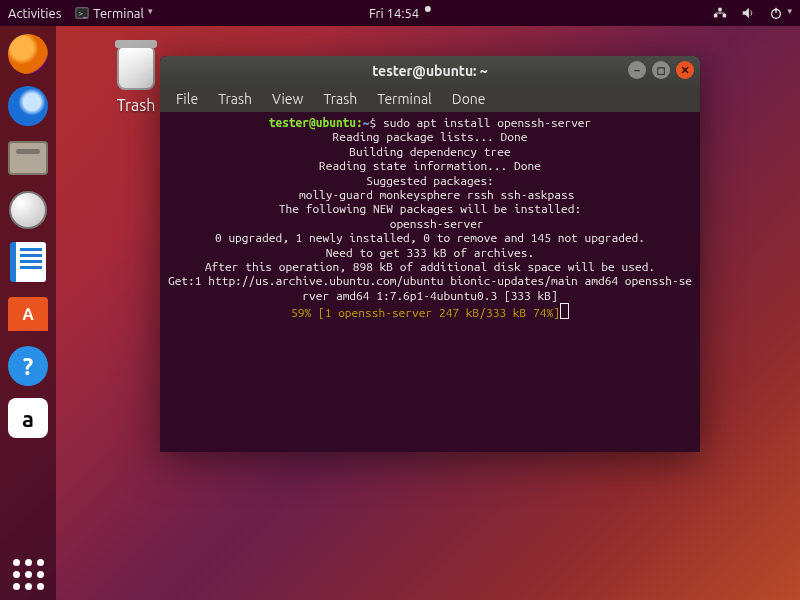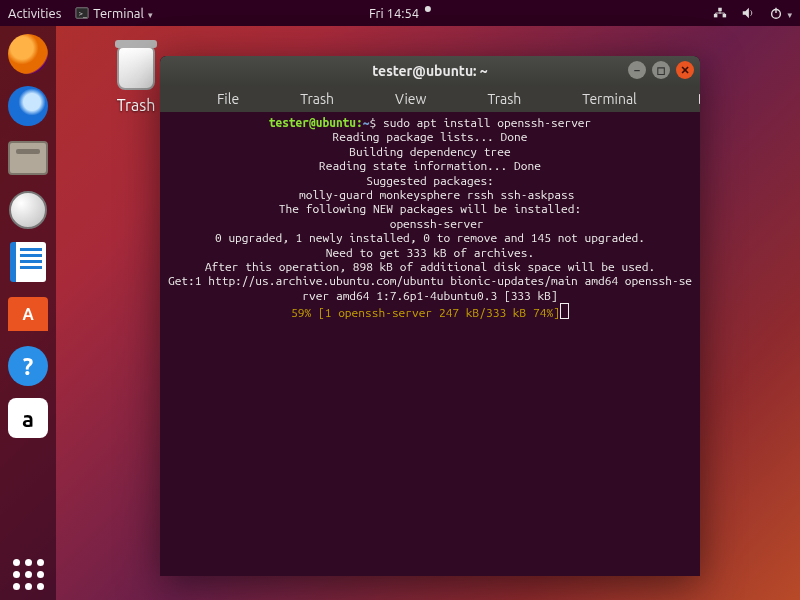--- a/index.html
+++ b/index.html
@@ -14,21 +14,21 @@
 
   
   .topbar {
     position: absolute; top: 0; left: 0; right: 0; height: 26px;
     background: #2c001e;
     display: flex; align-items: center;
     font-size: 13px; color: #e6e6e6;
     padding: 0 8px;
   }
   .topbar .spacer { flex: 1; }
-  .topbar .item { margin-right: 14px; cursor: default; display:flex; align-items:flex-end; gap:4px;}
+  .topbar .item { margin-right: 14px; cursor: default; display:flex; align-items:flex-start; gap:4px;}
   .topbar .item:last-child{margin-right:0;}
   .topbar .clock { position:absolute; left:50%; transform:translateX(-50%); display:flex; align-items:flex-start; gap:6px;}
   .dropdown-arrow { font-size:9px; opacity:.8;}
 
   .tb-icon{width:14px;height:14px;display:inline-flex;align-items:center;justify-content:center;}
 
   
   .dock {
     position: absolute; left: 0; top: 26px; bottom: 0; width: 56px;
     background: rgba(30,0,20,0.55);
@@ -60,33 +60,33 @@
   .ic-amz{width:40px;height:40px;border-radius:8px;background:#fff;color:#000;display:flex;align-items:center;justify-content:center;font-size:22px;font-weight:bold;}
 
   
   .desktop-icon{position:absolute; width:72px; text-align:center; font-size:16px; color:#fff; text-shadow:0 1px 2px rgba(0,0,0,.6);}
   .desktop-icon .glyph{width:48px;height:48px;margin:0 auto 2px;}
   .trash-glyph{background:linear-gradient(#fff,#ddd);border-radius:6px 6px 8px 8px;border:2px solid #9a9a9a;position:relative;width:38px;height:44px;margin:auto;}
   .trash-glyph::before{content:"";position:absolute;left:-4px;right:-4px;top:-8px;height:8px;background:#b0b0b0;border-radius:3px;}
 
   
   .win {
-    position:absolute; left:160px; top:56px; width:540px; height:520px;
+    position:absolute; left:160px; top:56px; width:540px; height:396px;
     background:#300a24; border-radius:6px 6px 0 0;
     box-shadow:0 8px 40px rgba(0,0,0,.5);
     display:flex; flex-direction:column; overflow:hidden;
   }
   .titlebar{height:30px;background:linear-gradient(#4a4a46,#3b3b37);display:flex;align-items:center;justify-content:center;position:relative;color:#eaeaea;font-size:14px;font-weight:bold;border-radius:6px 6px 0 0;}
   .win-controls{position:absolute;right:6px;top:5px;display:flex;gap:6px;}
   .win-btn{width:18px;height:18px;border-radius:50%;display:flex;align-items:center;justify-content:center;font-size:11px;color:#333;}
   .win-min{background:#8a8a84;}
   .win-max{background:#8a8a84;}
   .win-close{background:#e95420;color:#3a0b00;}
   .menubar{height:26px;background:#3c3b37;display:flex;align-items:center;gap:4px;padding:0 8px;color:#ddd;font-size:14px;}
-  .menubar span{padding:2px 8px;border-radius:3px;margin-left:41px;}
+  .menubar span{padding:2px 8px;border-radius:3px;}
   .term-body{flex:1;padding:4px 6px;font-family:"Ubuntu Mono","DejaVu Sans Mono",monospace;font-size:12px;line-height:1.2;color:#eeeeec;white-space:pre-wrap;word-break:break-all;overflow:hidden;text-align:center;}
   .p-user{color:#8ae234;font-weight:bold;}
   .p-host{color:#8ae234;font-weight:bold;}
   .p-path{color:#729fcf;font-weight:bold;}
   .progress{color:#c4a000;}
   .cursor{display:inline-block;width:9px;height:16px;border:1px solid #eeeeec;vertical-align:text-bottom;}
 </style>
 </head>
 <body>
 

